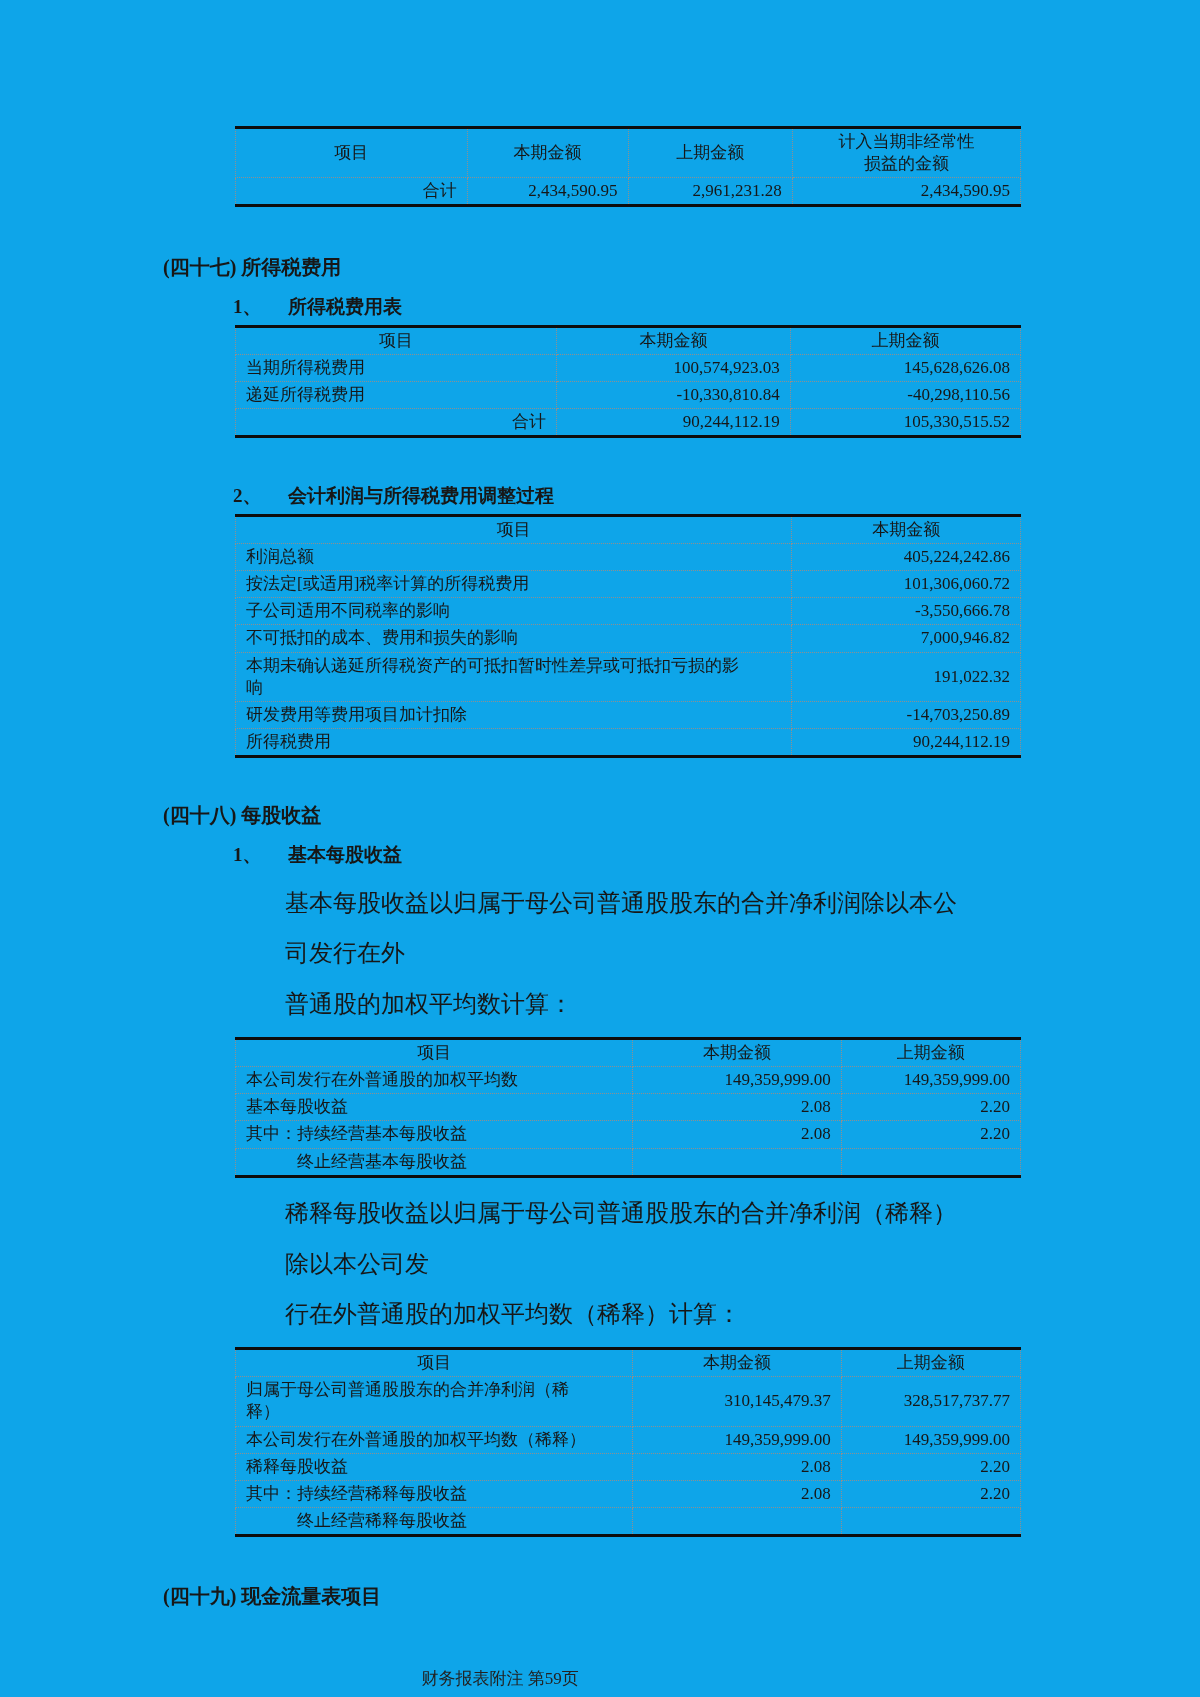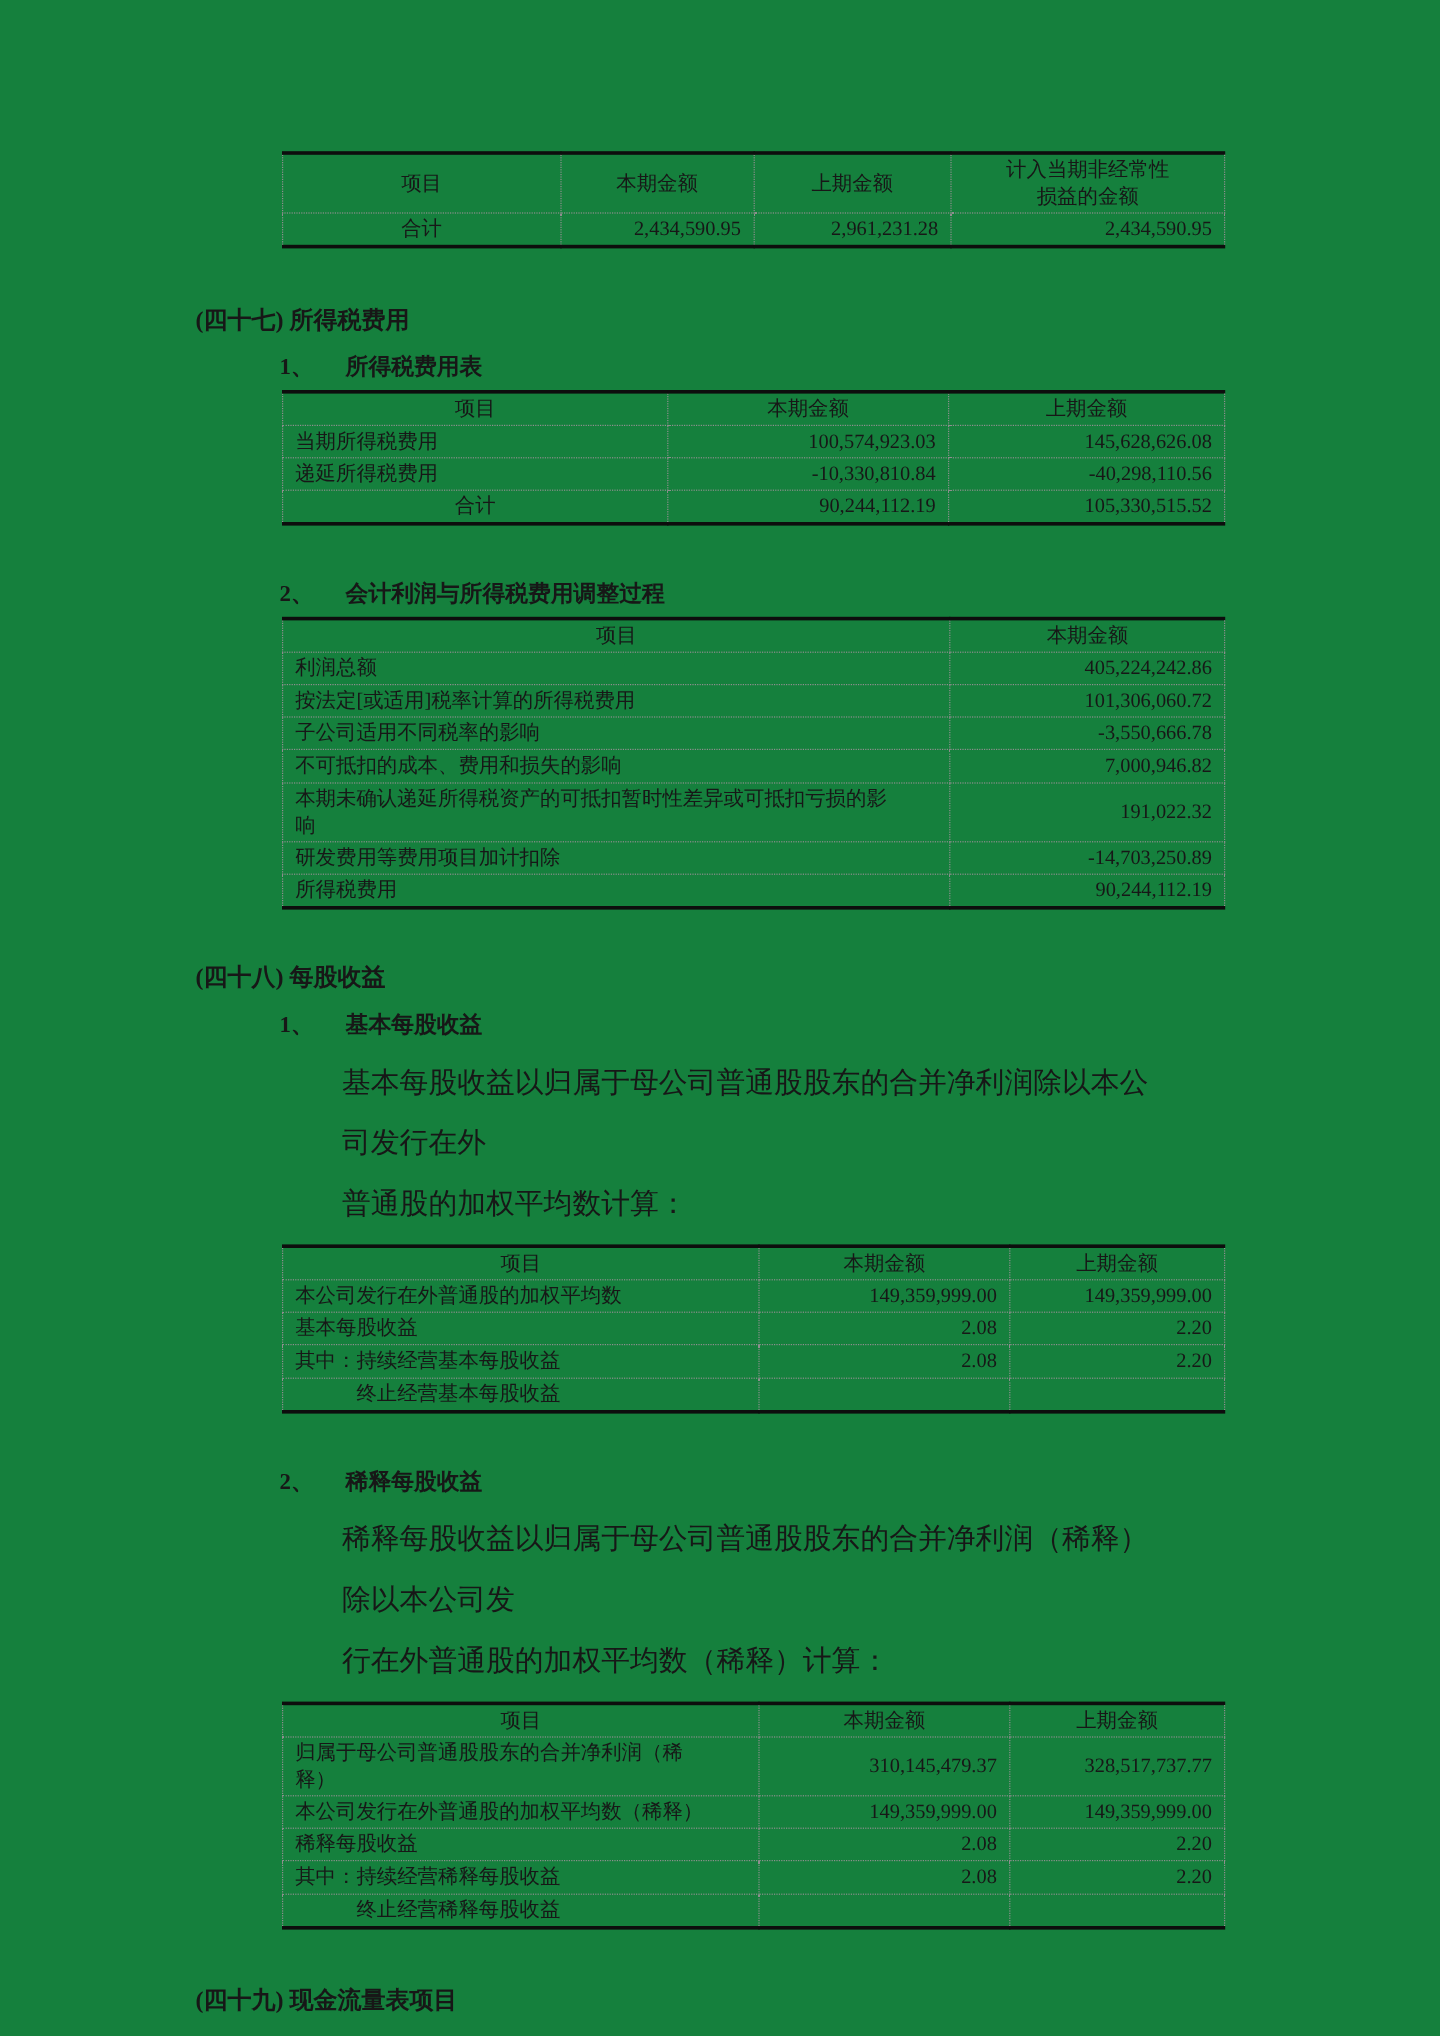--- a/index.html
+++ b/index.html
@@ -1,19 +1,19 @@
 <!DOCTYPE html>
 <html lang="zh"><head>
 <meta charset="utf-8">
 <style>
   html,body{margin:0;padding:0;background:#e9e9e9;}
   .page{
     position:relative;
     width:1200px;height:1697px;
-    background:#15803d;
+    background:#0ea5e9;
     font-family:"Liberation Serif","DejaVu Serif",serif;
     color:#171717;
     overflow:hidden;
     box-sizing:border-box;
     padding-top:126px;
   }
   
   table.fin{
     border-collapse:collapse;
     table-layout:fixed;
@@ -28,21 +28,21 @@
     padding:2px 10px;
     line-height:1.3;
     white-space:pre-line;
     vertical-align:middle;
     font-weight:normal;
     overflow:hidden;
   }
   table.fin th{ text-align:center; }
   td.cell-left{ text-align:left; }
   td.cell-right{ text-align:right; }
-  td.cell-center{ text-align:center; }
+  td.cell-center{ text-align:right; }
   
   .sec-title{
     margin:47px 0 0 163px;
     font-size:20px;
     font-weight:bold;
     line-height:1.3;
   }
   .sub-head{
     margin:15px 0 5px 233px;
     font-size:19px;
@@ -203,23 +203,20 @@
           <td class="cell-right">2.20</td>
         </tr>
         <tr>
           <td class="cell-left">　　　终止经营基本每股收益</td>
           <td class="cell-right">&nbsp;</td>
           <td class="cell-right">&nbsp;</td>
         </tr>
       </tbody>
     </table>
 
-  <div class="sub-head gap-xl">
-    <span class="num">2、</span><span>稀释每股收益</span>
-  </div>
   <div class="para">稀释每股收益以归属于母公司普通股股东的合并净利润（稀释）除以本公司发
 行在外普通股的加权平均数（稀释）计算：</div>
   <table class="fin">
       <thead>
         <tr>
           <th style="width: 52%;">项目</th>
           <th style="width: 26%;">本期金额</th>
           <th style="width: 22%;">上期金额</th>
         </tr>
       </thead>

